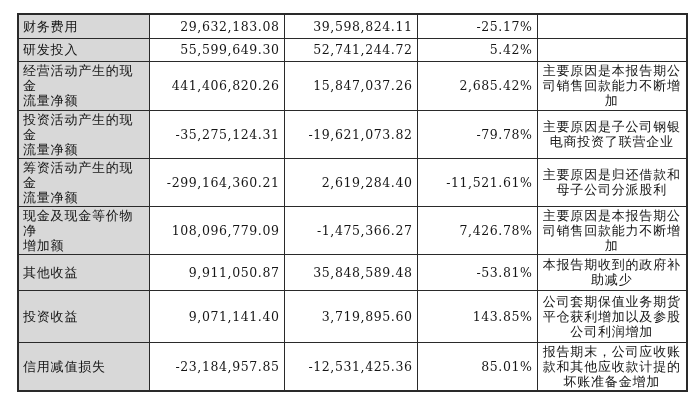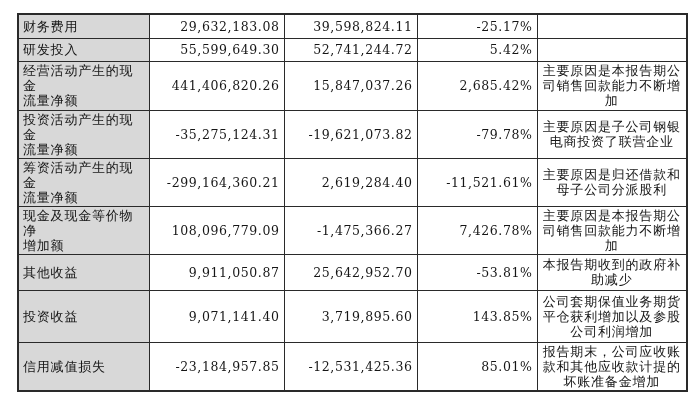--- a/index.html
+++ b/index.html
@@ -134,21 +134,21 @@
         <td class="num-cell">108,096,779.09</td>
         <td class="num-cell">-1,475,366.27</td>
         <td class="num-cell">7,426.78%</td>
         <td class="reason-cell">主要原因是本报告期公
 司销售回款能力不断增
 加</td>
       </tr>
       <tr class="r7">
         <th class="item-cell">其他收益</th>
         <td class="num-cell">9,911,050.87</td>
-        <td class="num-cell">25,642,952.70</td>
+        <td class="num-cell">35,848,589.48</td>
         <td class="num-cell">-53.81%</td>
         <td class="reason-cell">本报告期收到的政府补
 助减少</td>
       </tr>
       <tr class="r8">
         <th class="item-cell">投资收益</th>
         <td class="num-cell">9,071,141.40</td>
         <td class="num-cell">3,719,895.60</td>
         <td class="num-cell">143.85%</td>
         <td class="reason-cell">公司套期保值业务期货

